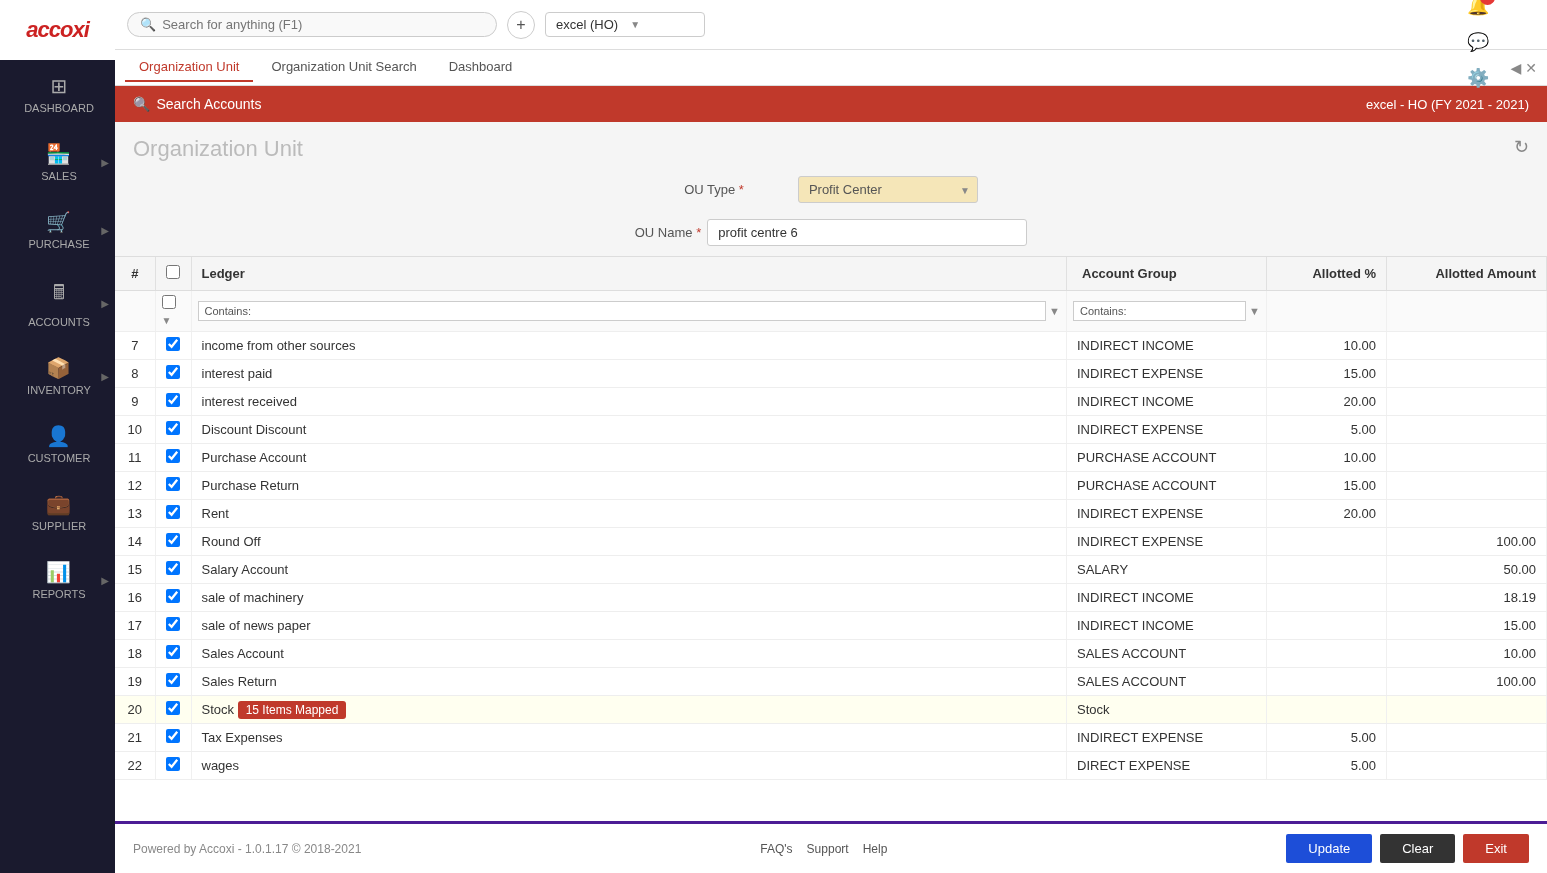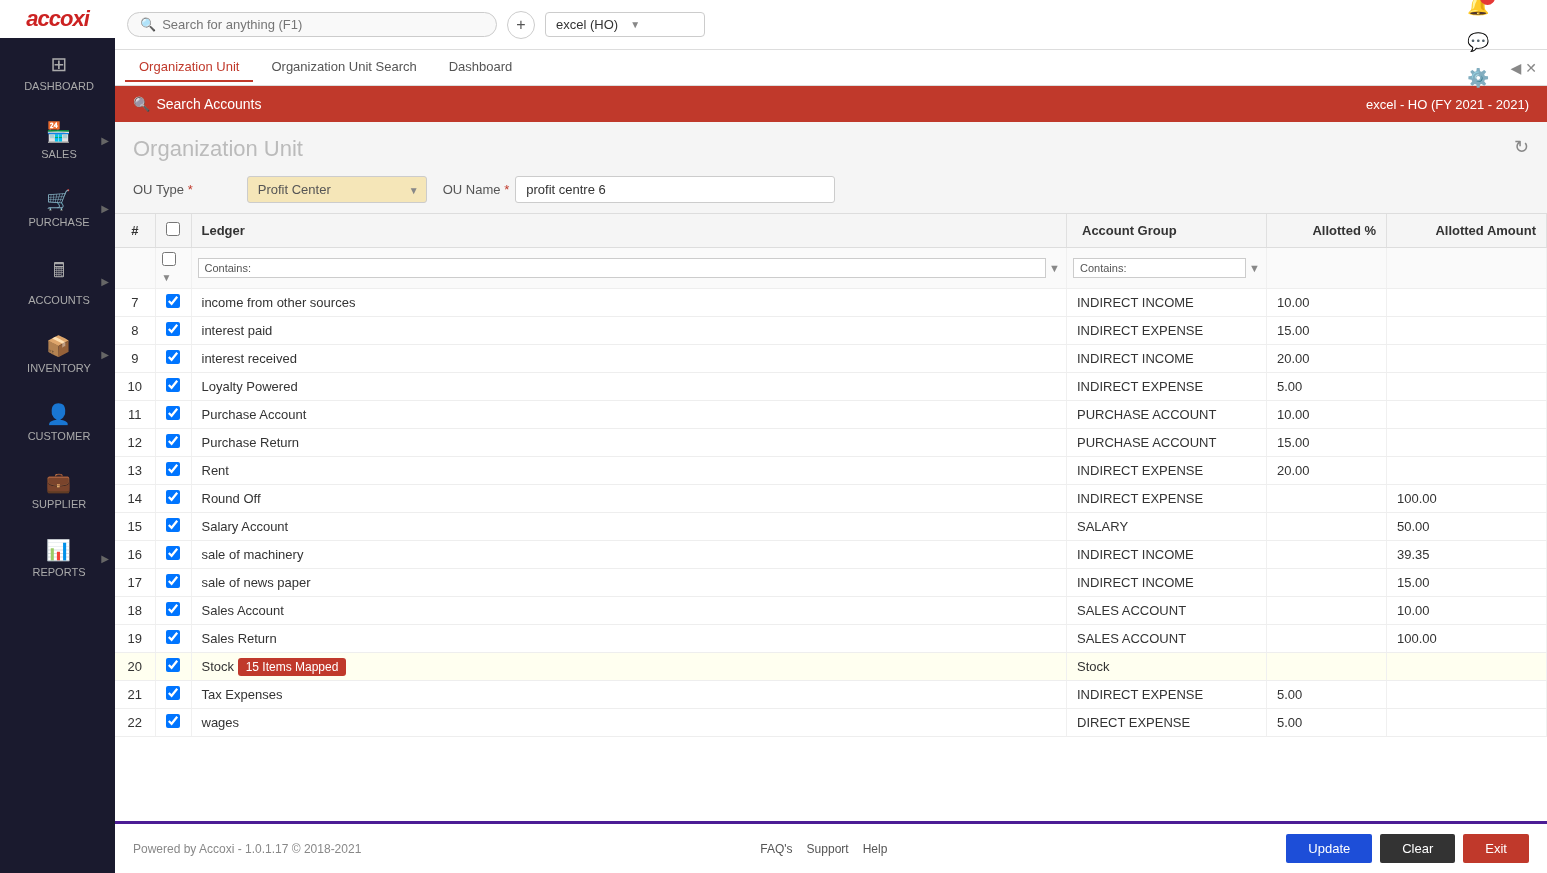--- a/index.html
+++ b/index.html
@@ -16,21 +16,21 @@
       flex-shrink: 0;
       color: #aaa;
     }
     .sidebar-logo {
       background: #fff;
       width: 100%;
       padding: 10px 12px;
       display: flex;
       align-items: center;
       justify-content: center;
-      height: 38px;
+      height: 60px;
     }
     .logo-text {
       color: #cc2222;
       font-size: 22px;
       font-weight: bold;
       font-style: italic;
       letter-spacing: -1px;
     }
     .sidebar-nav {
       display: flex;
@@ -248,20 +248,21 @@
       background: none;
       border: none;
       cursor: pointer;
       font-size: 18px;
       color: #888;
     }
     .form-row {
       display: flex;
       align-items: center;
       gap: 16px;
+      flex-direction: column;
     }
     .form-group {
       display: flex;
       align-items: center;
       gap: 6px;
     }
     .form-label {
       font-size: 13px;
       color: #555;
       white-space: nowrap;
@@ -338,21 +339,21 @@
     .th-allot-pct { width: 120px; text-align: right; }
     .th-allot-amt { width: 160px; text-align: right; }
 
     td {
       padding: 5px 10px;
       border-bottom: 1px solid #eee;
       border-right: 1px solid #f0f0f0;
       color: #333;
     }
     td.center { text-align: center; }
-    td.right { text-align: left; margin-left: 10px; }
+    td.right { text-align: right; margin-left: 10px; }
     tr.highlighted { background: #fffff0; }
 
     .filter-row td {
       padding: 4px 6px;
       background: #fafafa;
     }
     .filter-input {
       border: 1px solid #ccc;
       padding: 3px 6px;
       font-size: 11px;
@@ -644,21 +645,21 @@
     <td>INDIRECT INCOME</td>
     <td class="right">20.00</td>
     <td class="right"></td>
   </tr>
             <tr>
     <td class="center">10</td>
     <td class="center">
       <input type="checkbox" checked="" style="">
     </td>
     <td>
-      Loyalty Powered
+      Discount Discount
       
     </td>
     <td>INDIRECT EXPENSE</td>
     <td class="right">5.00</td>
     <td class="right"></td>
   </tr>
             <tr>
     <td class="center">11</td>
     <td class="center">
       <input type="checkbox" checked="" style="">
@@ -727,21 +728,21 @@
     <td class="center">16</td>
     <td class="center">
       <input type="checkbox" checked="" style="">
     </td>
     <td>
       sale of machinery
       
     </td>
     <td>INDIRECT INCOME</td>
     <td class="right"></td>
-    <td class="right">39.35</td>
+    <td class="right">18.19</td>
   </tr>
             <tr>
     <td class="center">17</td>
     <td class="center">
       <input type="checkbox" checked="" style="">
     </td>
     <td>
       sale of news paper
       
     </td>

